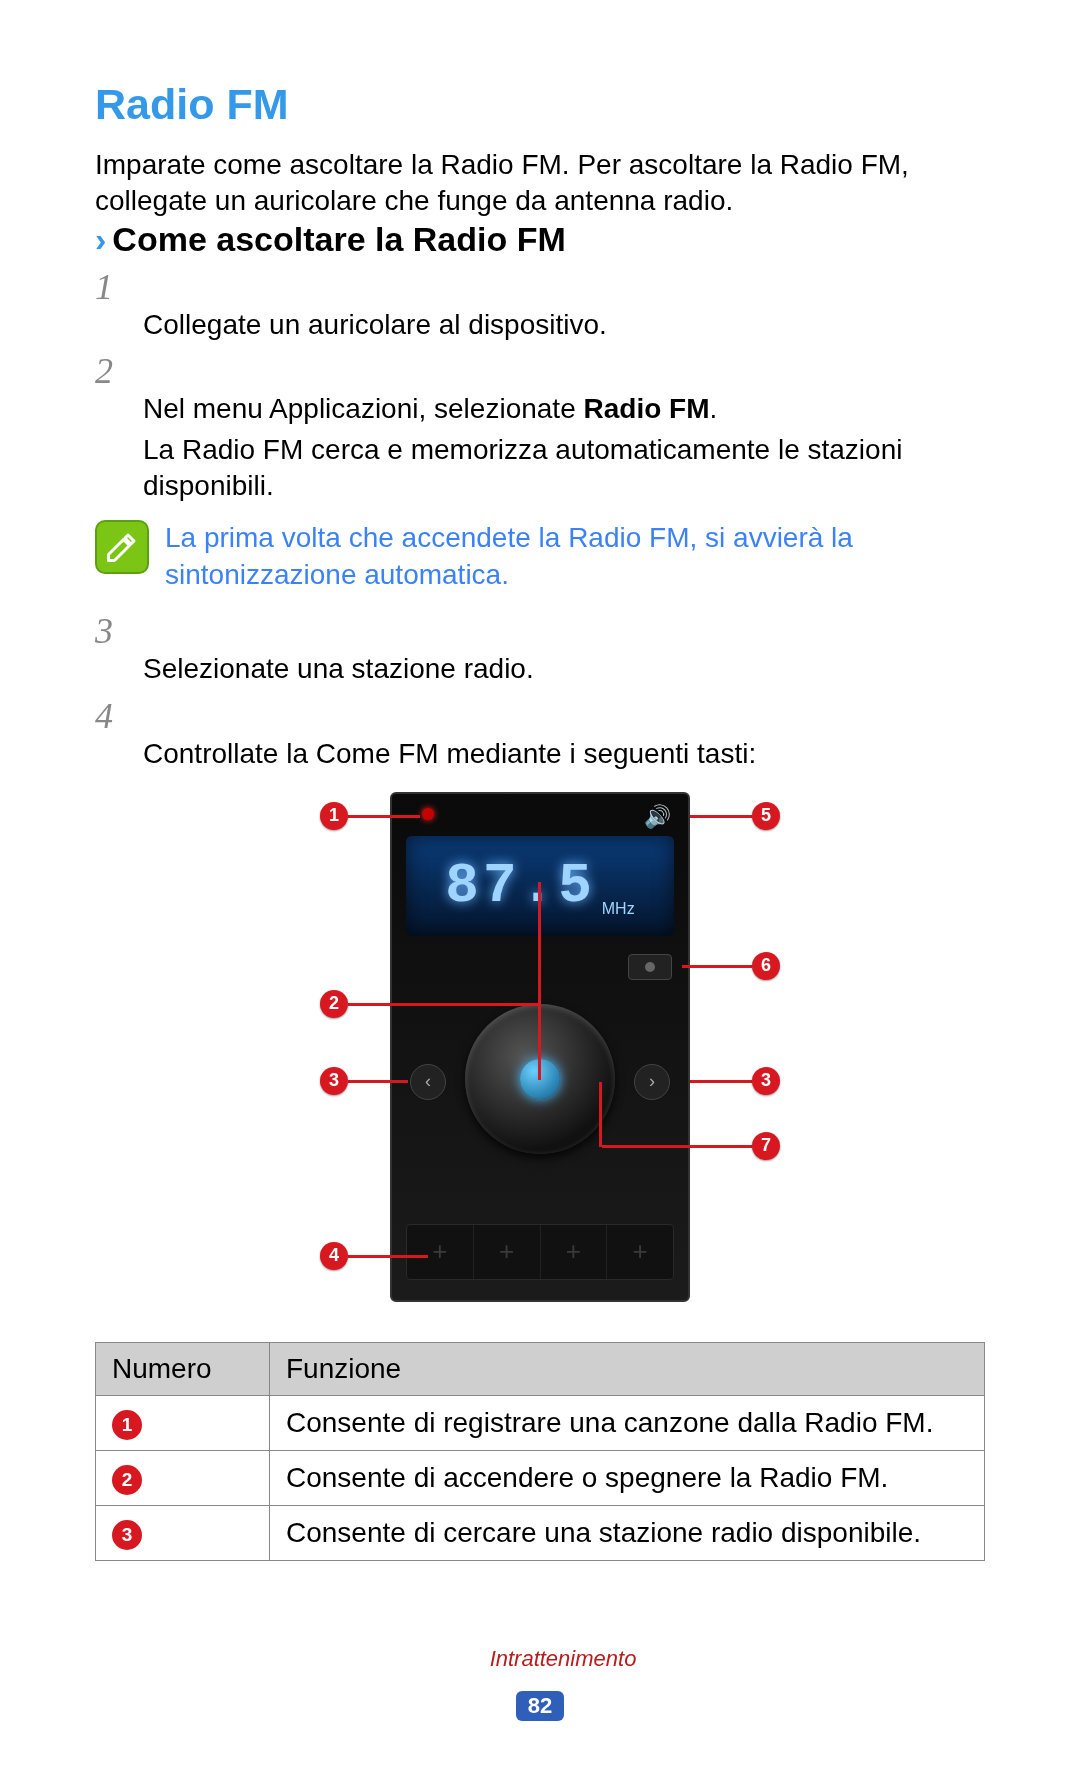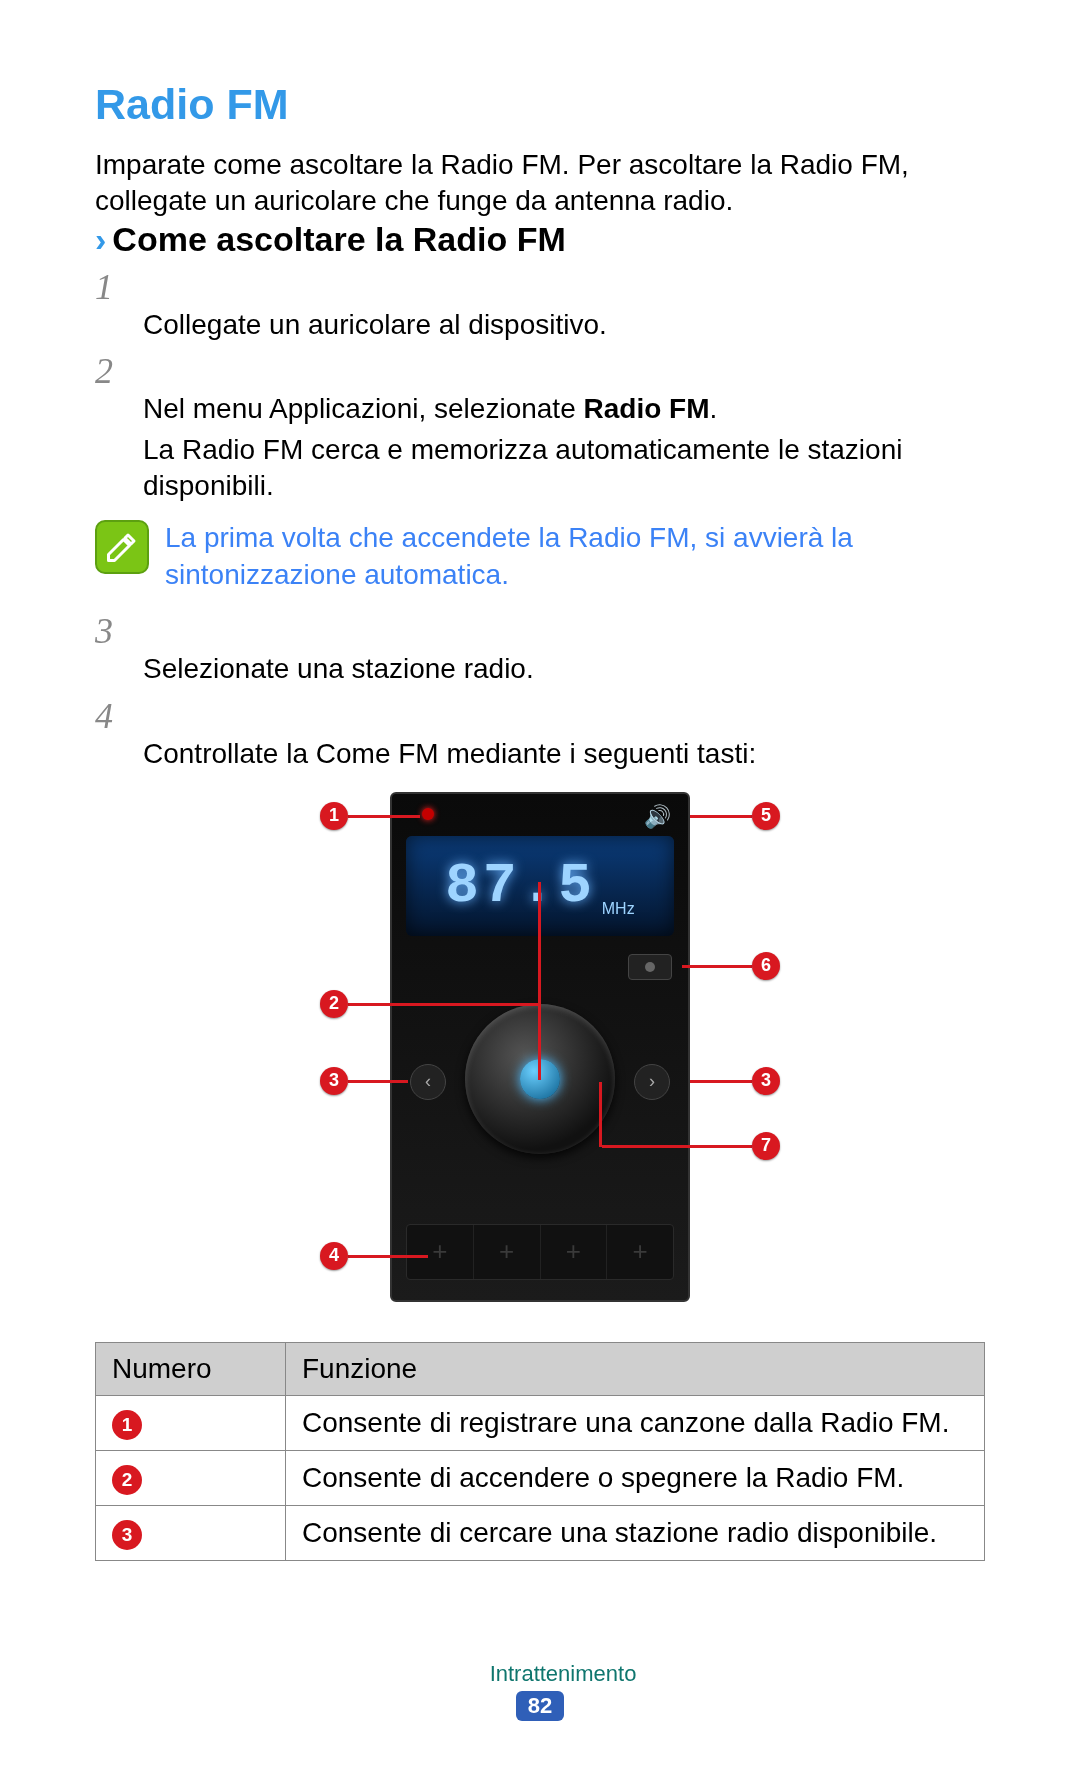--- a/index.html
+++ b/index.html
@@ -217,47 +217,48 @@
     border: 1px solid #888;
     padding: 10px 16px;
     font-size: 28px;
     text-align: left;
     vertical-align: middle;
   }
   table.func th {
     background: #cfcfcf;
     font-weight: 400;
   }
-  .col-num { width: 190px; text-align: center; }
+  .col-num { width: 174px; text-align: center; }
   .td-num { text-align: center; }
   .num-badge {
     display: inline-flex;
     width: 30px; height: 30px;
     border-radius: 50%;
     background: #d81820;
     color: #fff;
     font-weight: 700;
     font-size: 19px;
     align-items: center;
     justify-content: center;
   }
   .footer {
     position: absolute;
     bottom: 50px;
     left: 0; right: 0;
     text-align: center;
   }
   .footer-section {
-    color: #0f766e;
+    color: #b91c1c;
+    font-style: italic;
     font-size: 22px;
     padding-left: 46px;
   }
   .footer-page {
     display: inline-block;
-    margin-top: 4px;
+    margin-top: 19px;
     background: #2f5fb8;
     color: #fff;
     border-radius: 6px;
     padding: 2px 12px;
     font-size: 22px;
     font-weight: 700;
   }
 </style>
 </head>
 <body>

